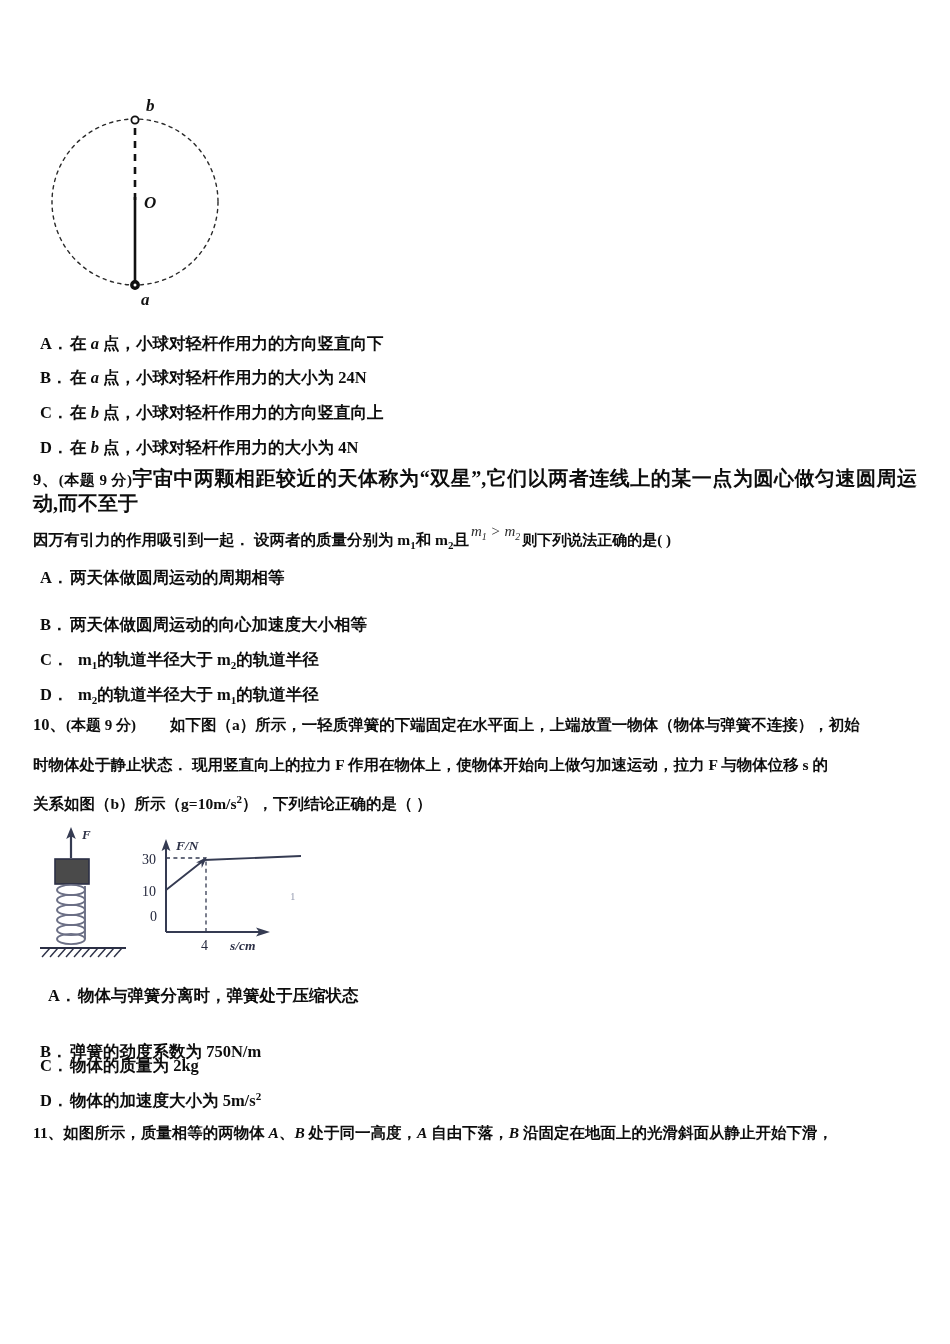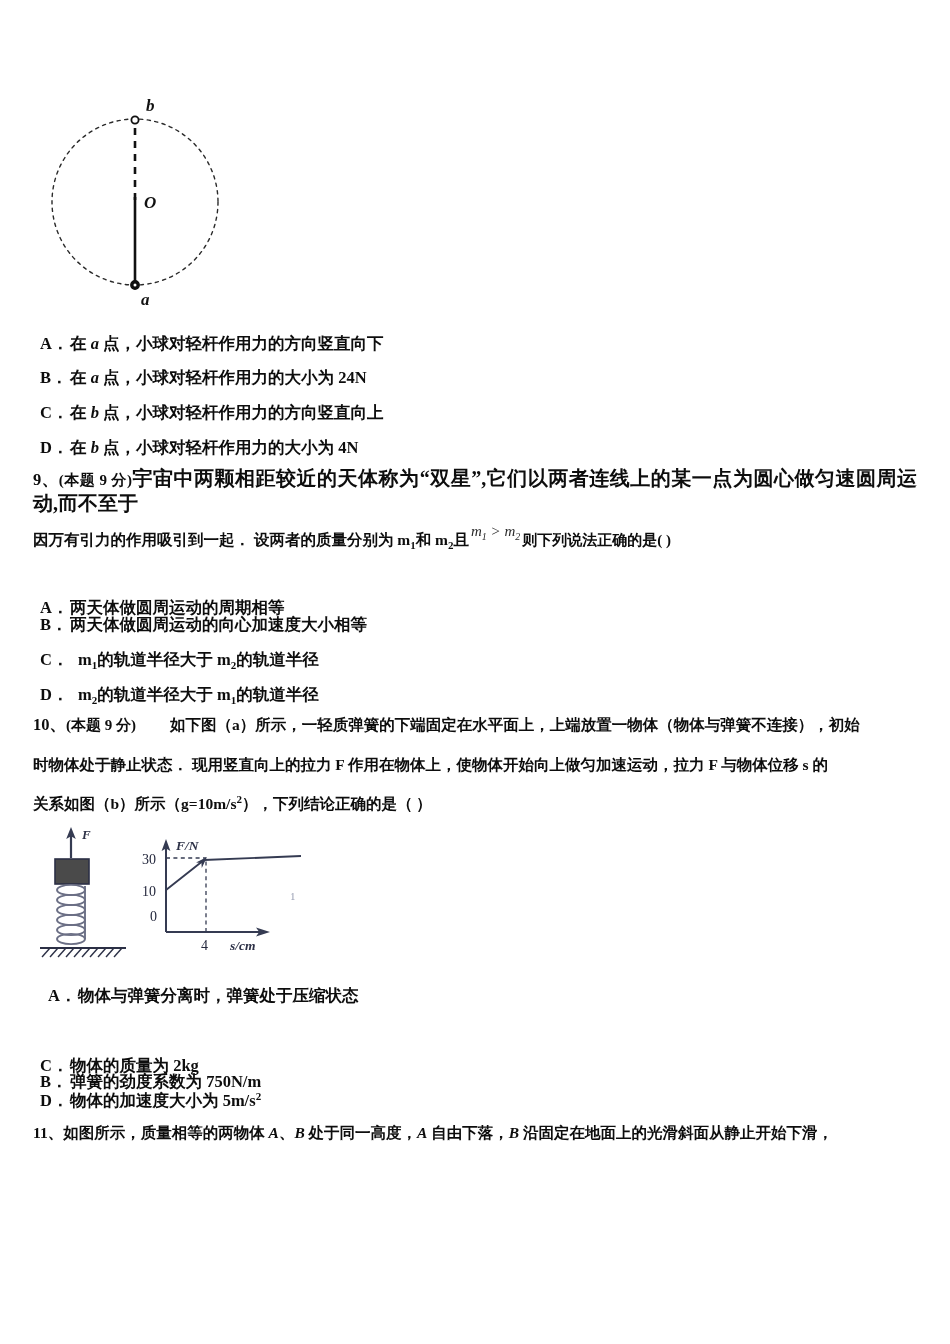--- a/index.html
+++ b/index.html
@@ -129,21 +129,21 @@
     <span class="lbl">D．</span><span>在 </span><span class="it">b</span><span> 点，小球对轻杆作用力的大小为 4N</span>
   </div>
 
   <div class="stem" style="top:466px; line-height:1.25;">
     <span>9、</span><span style="font-size:15px;">(本题 9 分)</span><span style="font-size:20px;">宇宙中两颗相距较近的天体称为“双星”,它们以两者连线上的某一点为圆心做匀速圆周运动,而不至于</span>
   </div>
   <div class="stem" style="top:530px; line-height:1.25;">
     <span style="font-size:15.5px;">因万有引力的作用吸引到一起． 设两者的质量分别为 m</span><span class="sub">1</span><span style="font-size:15.5px;">和 m</span><span class="sub">2</span><span style="font-size:15.5px;">且</span><span class="mathraise"><span>m</span><span class="msub">1</span><span> &gt; </span><span>m</span><span class="msub">2</span></span><span style="font-size:15px;">则下列说法正确的是(  )</span>
   </div>
 
-  <div class="opt" style="top:598px;">
+  <div class="opt" style="top:568px;">
     <span class="lbl">A．</span><span>两天体做圆周运动的周期相等</span>
   </div>
   <div class="opt" style="top:615px;">
     <span class="lbl">B．</span><span>两天体做圆周运动的向心加速度大小相等</span>
   </div>
   <div class="opt" style="top:650px;">
     <span class="lbl">C．</span><span style="display:inline-block;width:8px;"></span><span>m</span><span class="sub">1</span><span>的轨道半径大于 m</span><span class="sub">2</span><span>的轨道半径</span>
   </div>
   <div class="opt" style="top:685px;">
     <span class="lbl">D．</span><span style="display:inline-block;width:8px;"></span><span>m</span><span class="sub">2</span><span>的轨道半径大于 m</span><span class="sub">1</span><span>的轨道半径</span>
@@ -222,21 +222,21 @@
         <text x="163" y="124" font-family="Liberation Serif, serif" font-size="14" fill="#24283d">4</text>
 
         <text x="252" y="74" font-family="Liberation Serif, serif" font-size="11" fill="#9aa0b4">1</text>
       </g>
     </svg>
   </div>
 
   <div class="opt" style="top:986px;margin-left:8px;">
     <span class="lbl">A．</span><span>物体与弹簧分离时，弹簧处于压缩状态</span>
   </div>
-  <div class="opt" style="top:1072px;">
+  <div class="opt" style="top:1042px;">
     <span class="lbl">B．</span><span>弹簧的劲度系数为 750N/m</span>
   </div>
   <div class="opt" style="top:1056px;">
     <span class="lbl">C．</span><span>物体的质量为 2kg</span>
   </div>
   <div class="opt" style="top:1091px;">
     <span class="lbl">D．</span><span>物体的加速度大小为 5m/s</span><span class="sup">2</span>
   </div>
 
   <div class="stem" style="top:1123px; line-height:1.25; font-size:15.5px;">

